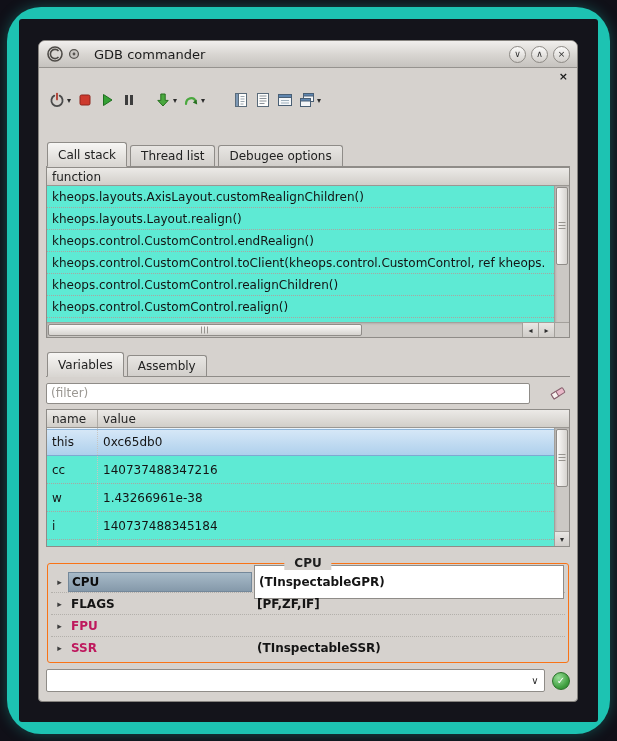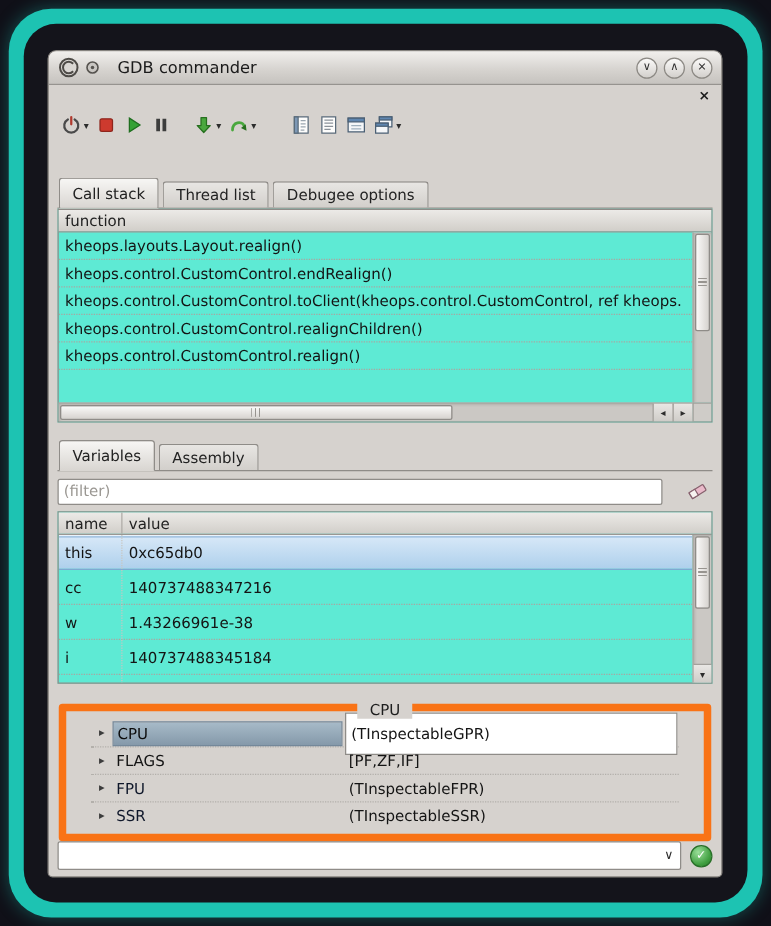--- a/index.html
+++ b/index.html
@@ -10,21 +10,21 @@
     font-family: "DejaVu Sans", "Liberation Sans", sans-serif;
     overflow: hidden;
   }
   .frame-ring {
     position: absolute; left: 7px; top: 7px; width: 603px; height: 727px;
     border-radius: 34px; background: #1dc3b2;
     box-shadow: 0 0 14px rgba(29,195,178,.35);
   }
   .frame-inner {
     position: absolute; left: 12px; top: 12px; right: 12px; bottom: 12px;
-    border-radius: 26px; background: #14141b;
+    border-radius: 3px; background: #14141b;
   }
   .window {
     position: absolute; left: 19px; top: 21px; right: 20px; bottom: 20px;
     background: #d6d2ce; border: 1px solid #86837f;
     border-radius: 7px 7px 4px 4px;
     display: flex; flex-direction: column; overflow: hidden;
   }
   
   .titlebar {
     flex: 0 0 27px; height: 27px;
@@ -109,28 +109,28 @@
   .hs-btns { position: absolute; right: 0; top: 0; bottom: 0; display: flex; }
   .hs-btn { width: 16px; height: 100%; border-left: 1px solid #a3a09b; background: linear-gradient(#e9e7e4, #cfccc8);
             display: flex; align-items: center; justify-content: center; font-size: 8px; color: #2c2c2c; }
   .corner { position: absolute; right: 0; bottom: 0; width: 15px; height: 15px; background: #cfccc8; border-top: 1px solid #a3a09b; border-left: 1px solid #a3a09b; }
   
   .filter-row { display: flex; align-items: center; margin: 5px 0; height: 22px; gap: 16px; justify-content: flex-end; }
   .filter-input { flex: 1; height: 21px; border: 1px solid #8f8c88; border-radius: 2px; background: #fff; font-size: 12px; padding: 0 4px; color: #222; font-family: inherit; }
   .filter-input::placeholder { color: #9b9893; }
   .clear-btn { width: 24px; height: 22px; display: flex; align-items: center; justify-content: center; }
   
-  .groupbox { position: relative; margin: 16px 1px 0; border: 6px solid #f97316; border-radius: 3px; padding: 7px 20px 3px; }
+  .groupbox { position: relative; margin: 16px 1px 0; border: 1px solid #f97316; border-radius: 3px; padding: 7px 3px 3px; font-weight: bold; }
   .gb-title { position: absolute; top: -8px; left: 50%; transform: translateX(-50%); padding: 0 10px; background: #d6d2ce; font-size: 12px; color: #1e1e1e; }
   .cpu-row { display: flex; align-items: center; height: 22px; border-bottom: 1px dotted #b3b0ab; }
   .cpu-row:last-child { border-bottom: none; }
   .branch { width: 17px; flex: 0 0 17px; text-align: center; font-size: 9px; color: #3c3c3c; }
   .cpu-name { width: 184px; flex: 0 0 184px; height: 20px; display: flex; align-items: center; padding-left: 3px; font-size: 12px; color: #141414; }
   .cpu-row.selected .cpu-name { background: linear-gradient(#a7bac8, #8599aa); border: 1px solid #74889a; color: #0c0c0c; }
-  .cpu-name.disabled { color: #0f172a; }
+  .cpu-name.disabled { color: #be185d; }
   .cpu-value { flex: 1; padding-left: 5px; font-size: 12px; color: #141414; white-space: nowrap; overflow: hidden; }
   .value-edit { flex: 1; height: 34px; margin: 0 1px 0 2px; background: #fff; border: 1px solid #8f8c88; display: flex; align-items: center; padding-left: 4px; font-size: 12px; color: #141414; }
   
   .command-row { margin-top: auto; display: flex; align-items: center; gap: 7px; height: 23px; }
   .combo { flex: 1; height: 23px; position: relative; background: #fff; border: 1px solid #8f8c88; border-radius: 2px; display: flex; align-items: center; }
   .combo-input { flex: 1; border: none; outline: none; background: transparent; font-size: 12px; padding: 0 4px; font-family: inherit; height: 100%; color: #222; }
   .combo-arrow { width: 18px; text-align: center; font-size: 10px; color: #2c2c2c; }
   .confirm-btn { width: 18px; height: 18px; border-radius: 50%;
     background: radial-gradient(circle at 35% 30%, #9adf9a, #3f9e3f 65%, #2c7c2c);
     border: 1px solid #287028; color: #fff; font-size: 10px; display: flex; align-items: center; justify-content: center; }
@@ -239,20 +239,21 @@
           <div class="tab active">Call stack</div>
           <div class="tab">Thread list</div>
           <div class="tab">Debugee options</div>
         </div>
 
         <div class="panel stack-panel">
           <div class="thead">
             <span class="hlabel">function</span>
           </div>
           <div class="tbody">
+            <div class="trow">kheops.layouts.AxisLayout.customRealignChildren()</div>
             <div class="trow">kheops.layouts.Layout.realign()</div>
             <div class="trow">kheops.control.CustomControl.endRealign()</div>
             <div class="trow">kheops.control.CustomControl.toClient(kheops.control.CustomControl, ref kheops.</div>
             <div class="trow">kheops.control.CustomControl.realignChildren()</div>
             <div class="trow">kheops.control.CustomControl.realign()</div>
           </div>
           <div class="vscroll">
             <div class="vhandle">
                 <div class="grip-v"></div>
               </div>
@@ -333,21 +334,20 @@
             <span class="value-edit">(TInspectableGPR)</span>
           </div>
           <div class="cpu-row">
             <span class="branch">▸</span>
             <span class="cpu-name">FLAGS</span>
             <span class="cpu-value">[PF,ZF,IF]</span>
           </div>
           <div class="cpu-row">
             <span class="branch">▸</span>
             <span class="cpu-name disabled">FPU</span>
-            <span class="cpu-value">(TInspectableFPR)</span>
           </div>
           <div class="cpu-row">
             <span class="branch">▸</span>
             <span class="cpu-name disabled">SSR</span>
             <span class="cpu-value">(TInspectableSSR)</span>
           </div>
         </div>
 
         <div class="command-row">
           <div class="combo">

